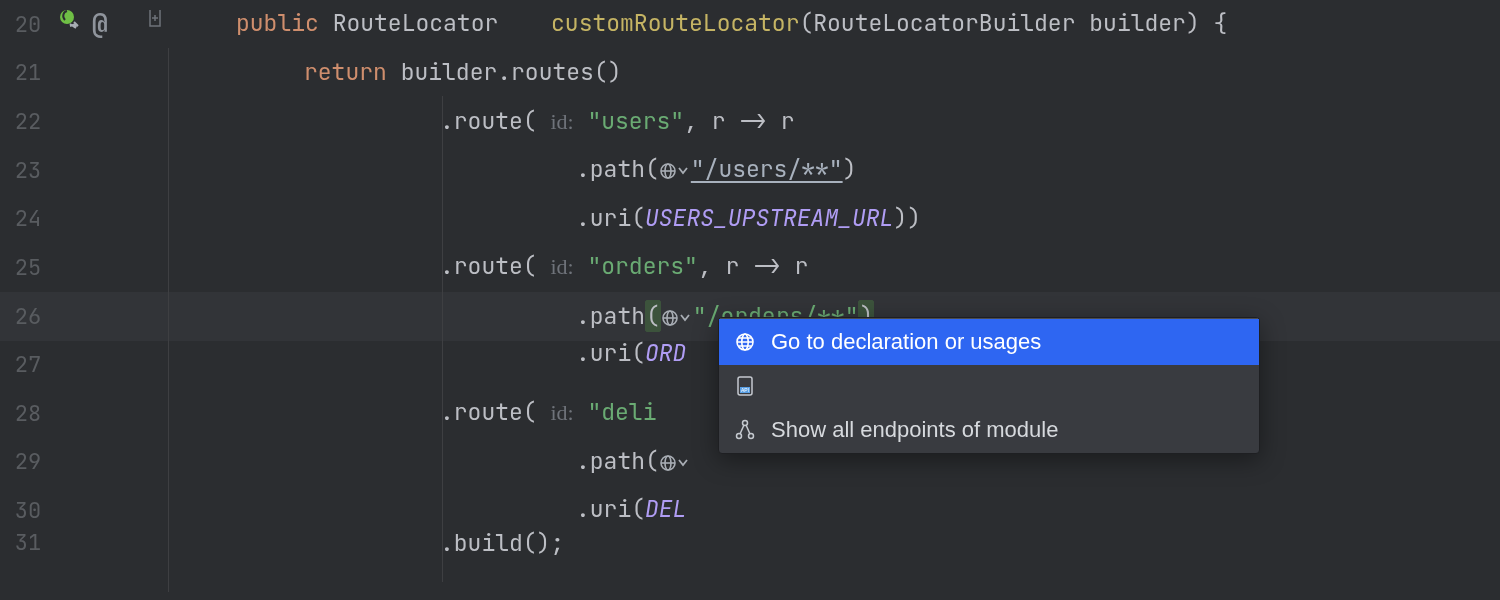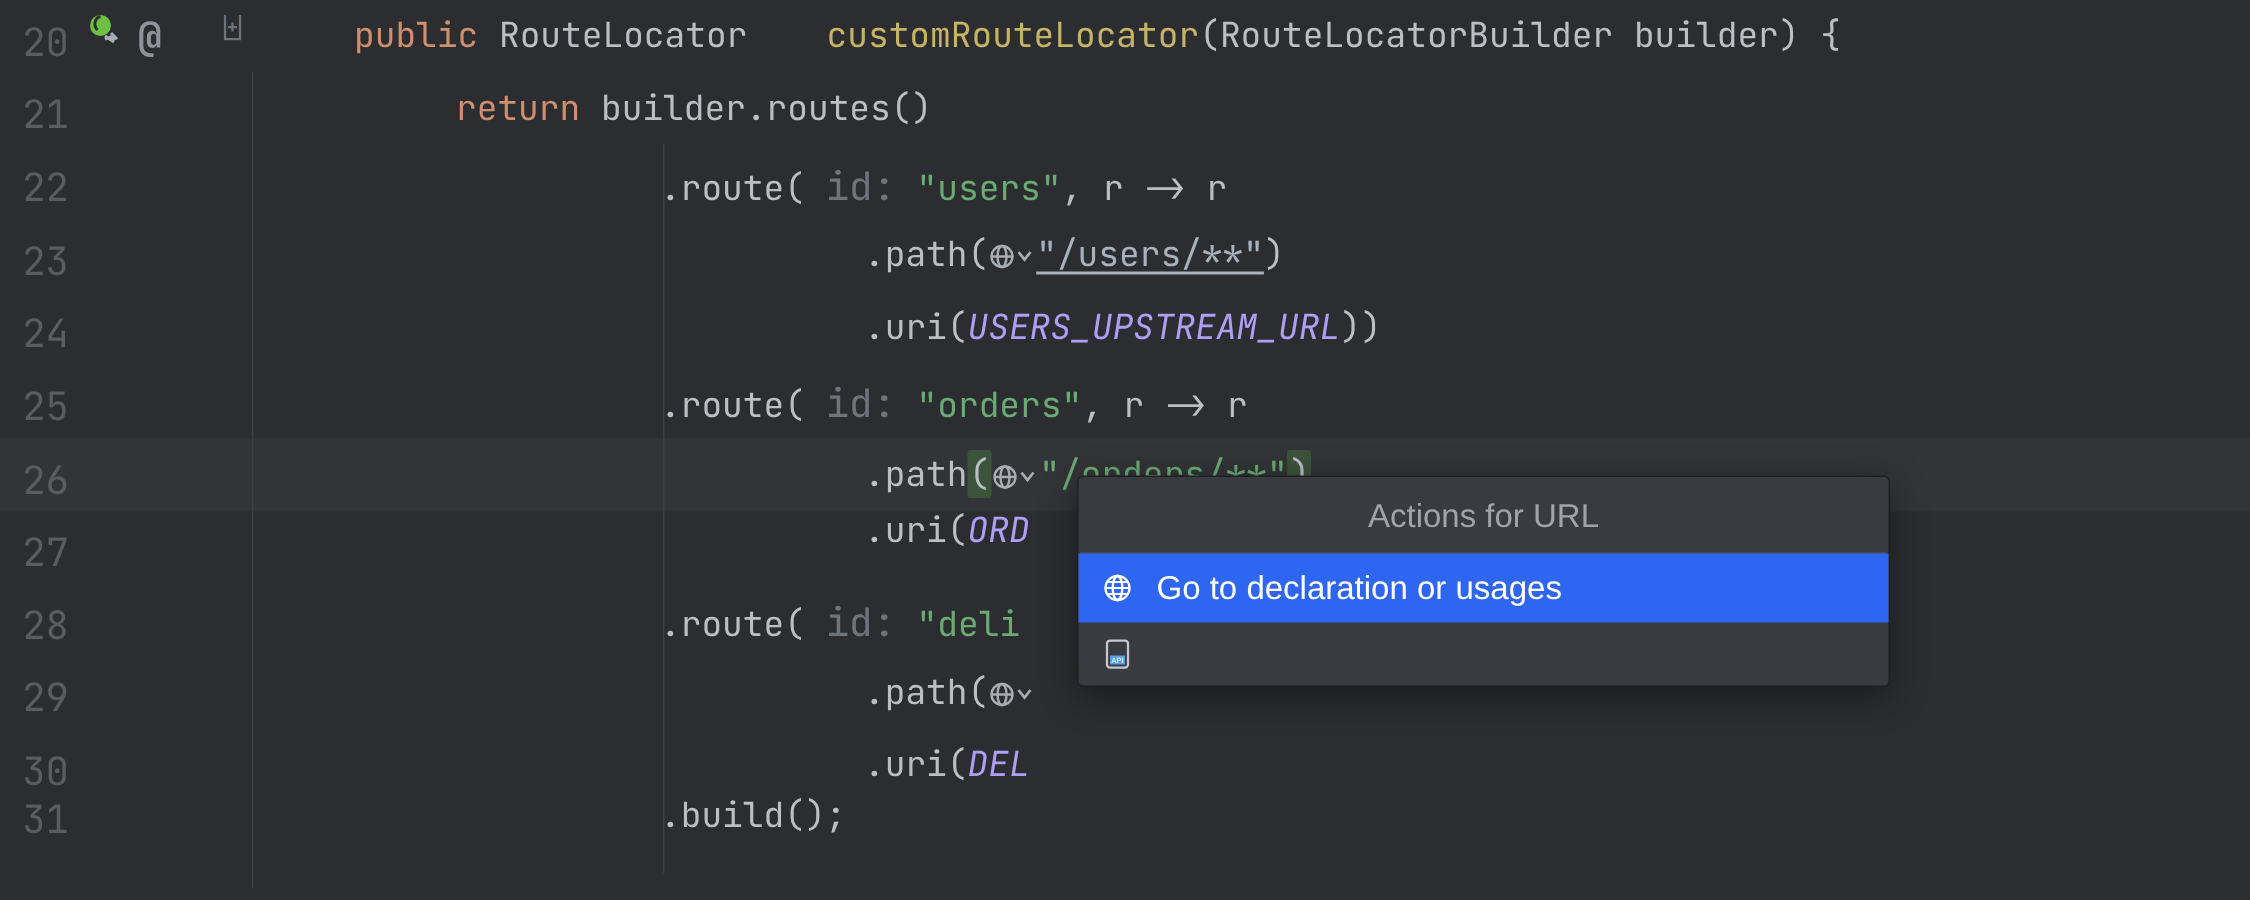--- a/index.html
+++ b/index.html
@@ -16,31 +16,31 @@
     --hint:#6f737a;
     --url:#a8b1bd;
     --popup-bg:#393b40;
     --popup-border:#1e1f22;
     --popup-hdr:#a0a4aa;
     --sel:#2e66f2;
   }
   html,body{margin:0;padding:0;width:1500px;height:600px;background:var(--bg);overflow:hidden;font-family:"JetBrains Mono","Fira Code",Menlo,Consolas,monospace;font-size:23px;}
   .editor{position:relative;width:100%;height:100%;}
   .gutter{position:absolute;left:0;top:0;width:140px;height:100%;}
-  .ln{position:absolute;left:10px;width:36px;text-align:right;color:var(--line-num);font-size:26px;}
+  .ln{position:absolute;left:10px;width:36px;text-align:center;color:var(--line-num);font-size:22px;}
   .gutter-icon{position:absolute;}
   .code-area{position:absolute;left:168px;top:0;right:0;}
   .line{position:absolute;left:0;white-space:pre;color:var(--txt);font-size:23px;}
   .kw{color:var(--kw);}
   .type{color:var(--type);}
   .mname{color:var(--method);margin-left:39px;}
   .paren{color:var(--paren);}
   .str{color:var(--str);}
   .ital{color:var(--ital);font-style:italic;}
-  .hint{color:var(--hint);font-size:26px;}
+  .hint{color:var(--hint);font-size:22px;font-family:Liberation Serif, serif;}
   .url{color:var(--url);text-decoration:underline;text-underline-offset:4px;}
   .indent-guide{position:absolute;width:1px;background:#3e3f42;}
   .caret-row{position:absolute;left:0;right:0;height:49px;background:#323438;}
   .brace-match{display:inline-block;background:#3c533c;border:1px solid #3c533c;border-radius:2px;}
   .popup{position:absolute;border:1px solid #1e1f22;background:var(--popup-bg);box-shadow:0 6px 24px rgba(0,0,0,0.4);border-radius:4px;color:#d6d9dd;font-family:-apple-system,"Segoe UI",Arial,sans-serif;font-size:22px;}
   .popup-header{color:var(--popup-hdr);text-align:center;padding:13px 0 11px;}
   .popup-sep{height:1px;background:#4a4c50;margin:0 1px;}
   .popup-item{display:flex;align-items:center;gap:14px;padding:10px 18px 10px 14px;}
   .popup-item.sel{background:var(--sel);color:#fff;}
   .popup-item .icon{width:24px;display:flex;align-items:center;justify-content:center;}
@@ -126,36 +126,46 @@
             <path d="M2 9 L16 9" stroke="#a8adb4" stroke-width="1.6"></path>
             <path d="M20 6 L24 11 L28 6" stroke="#a8adb4" stroke-width="1.8" fill="none"></path>
           </svg></span></div>
 
     <div class="line" style="top:494px;left:408px;"><span class="type">.uri(</span><span class="ital">DEL</span></div>
 
     <div class="line" style="top:528px;left:272px;"><span class="type">.build()</span><span class="paren">;</span></div>
   </div>
 
   <div class="popup" style="left:718px;top:317px;width:540px;">
-    <div class="popup-header">Actions for URL</div>
     <div class="popup-sep"></div>
     <div class="popup-item sel">
       <span class="icon">
         <svg width="22" height="22" viewBox="0 0 22 22">
             <circle cx="11" cy="11" r="8" fill="none" stroke="#fff" stroke-width="1.6"></circle>
             <ellipse cx="11" cy="11" rx="3.2" ry="8" fill="none" stroke="#fff" stroke-width="1.6"></ellipse>
             <path d="M3 11 L19 11 M4.5 7 L17.5 7 M4.5 15 L17.5 15" stroke="#fff" stroke-width="1.3"></path>
           </svg>
       </span>
       <span>Go to declaration or usages</span>
     </div>
     <div class="popup-item">
       <span class="icon">
         <svg width="22" height="22" viewBox="0 0 22 22">
             <rect x="4" y="2" width="14" height="18" rx="2" fill="none" stroke="#c5c9cf" stroke-width="1.5"></rect>
             <rect x="6" y="12" width="10" height="6" fill="#5aa0e6"></rect>
             <text x="11" y="17" font-size="5" text-anchor="middle" fill="#fff" font-family="Arial">API</text>
           </svg>
       </span>
     </div>
+    <div class="popup-item">
+      <span class="icon">
+        <svg width="22" height="22" viewBox="0 0 22 22">
+            <circle cx="11" cy="4" r="2.5" fill="none" stroke="#c5c9cf" stroke-width="1.5"></circle>
+            <circle cx="5" cy="17" r="2.5" fill="none" stroke="#c5c9cf" stroke-width="1.5"></circle>
+            <circle cx="17" cy="17" r="2.5" fill="none" stroke="#c5c9cf" stroke-width="1.5"></circle>
+            <path d="M10 6 L6 15 M12 6 L16 15" stroke="#c5c9cf" stroke-width="1.5"></path>
+          </svg>
+      </span>
+      <span>Show all endpoints of module</span>
+    </div>
   </div>
 
 </div>
 
 </body></html>

